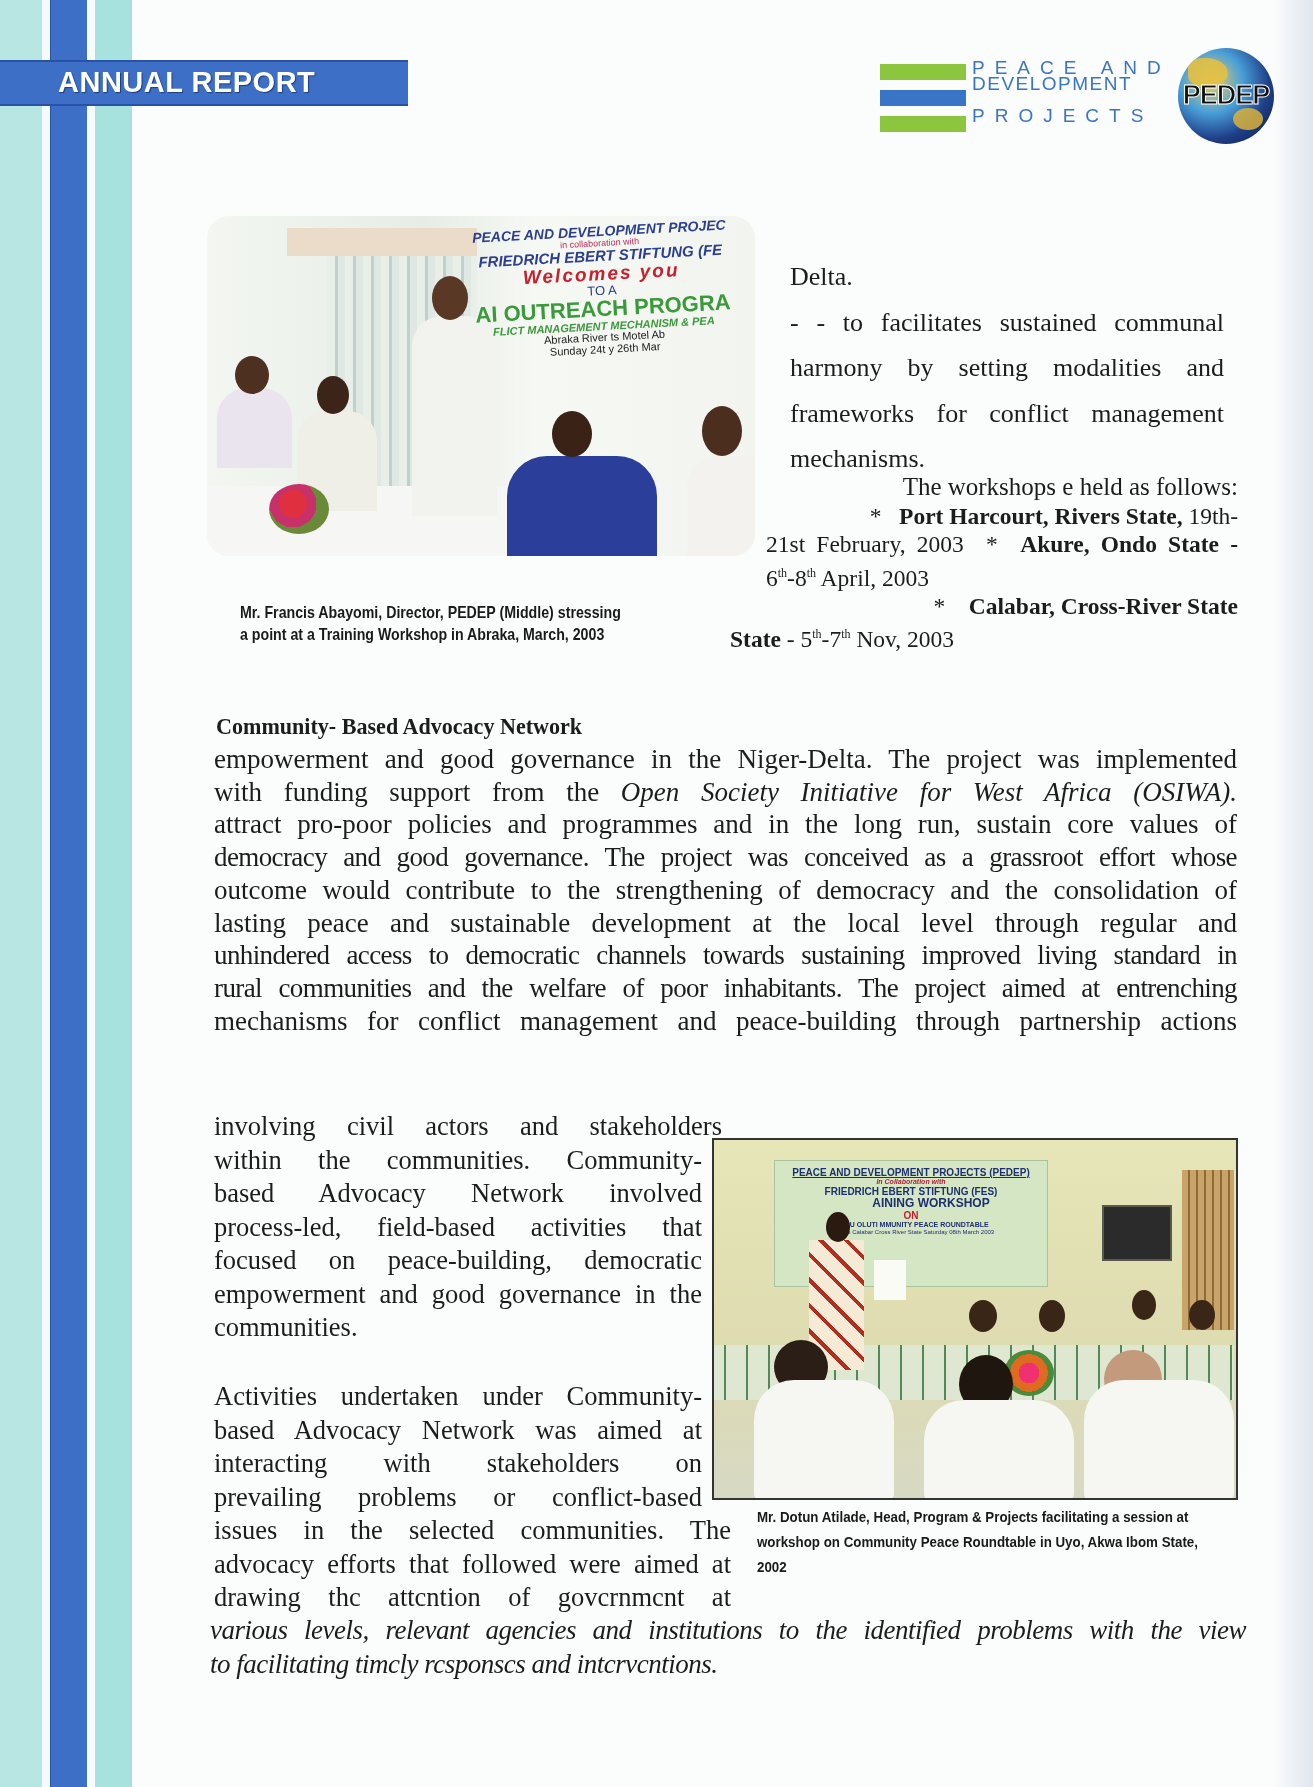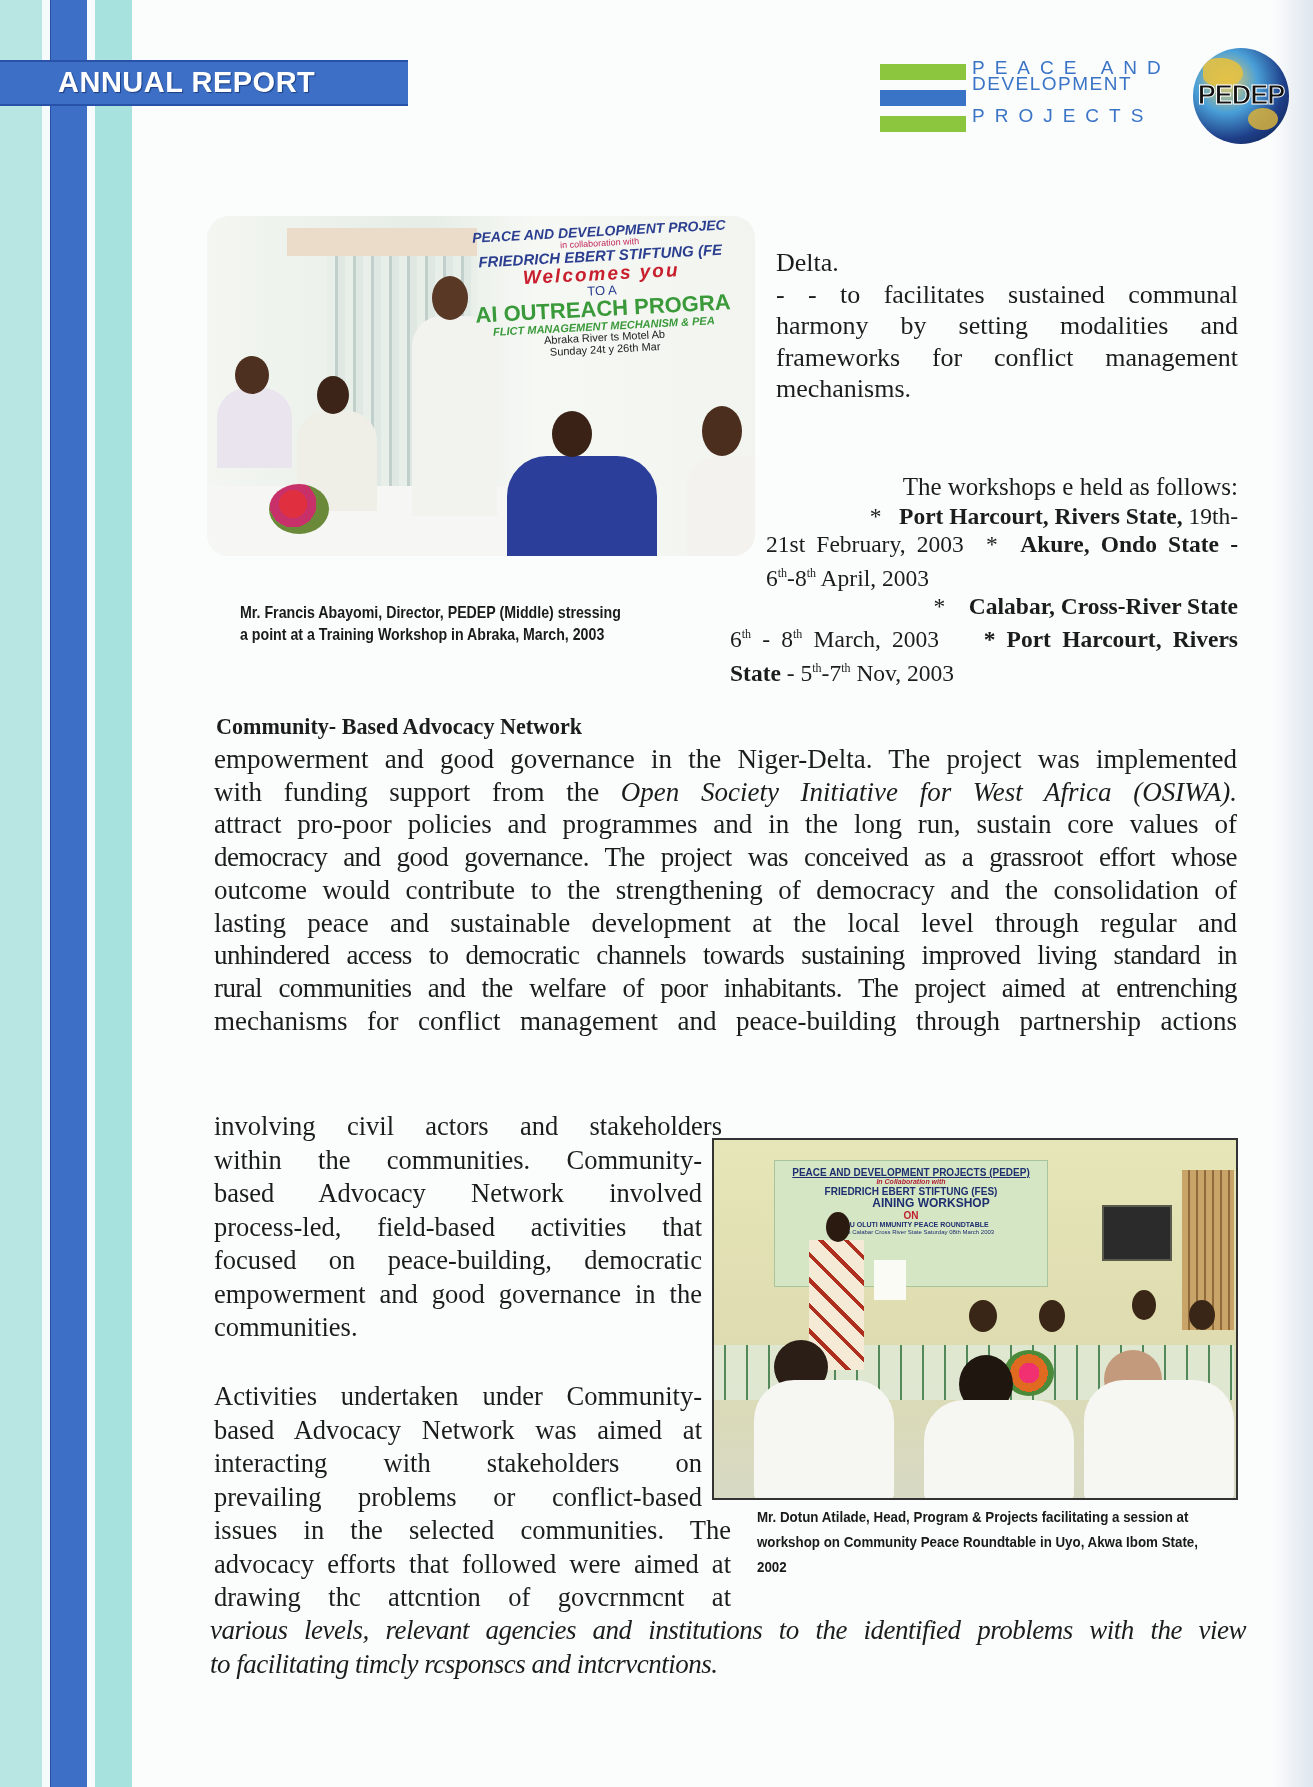--- a/index.html
+++ b/index.html
@@ -37,21 +37,21 @@
   .logo .bar.b { top: 38px; background: #3a74c6; }
   .logo .bar.g2 { top: 64px; background: #8cc63f; }
   .logo .txt {
     position: absolute; left: 92px; font-family: "Liberation Sans", "DejaVu Sans", sans-serif;
     color: #3a74c6; font-size: 19px; line-height: 20px;
   }
   .logo .t1 { top: 6px; letter-spacing: 10px; }
   .logo .t2 { top: 22px; letter-spacing: 1.5px; }
   .logo .t3 { top: 54px; letter-spacing: 10px; }
   .globe {
-    position: absolute; left: 313px; top: -4px; width: 96px; height: 96px; border-radius: 50%;
+    position: absolute; left: 298px; top: -4px; width: 96px; height: 96px; border-radius: 50%;
     background: radial-gradient(circle at 35% 35%, #f0d060 0%, #4aa0d8 35%, #1e3e88 65%, #0c1a3c 100%);
     overflow: hidden;
     text-decoration: underline;
   }
   .globe .land1 { position:absolute; left:10px; top:10px; width:40px; height:28px; background:#e2c044; border-radius: 40% 60% 50% 40%; opacity: .9;}
   .globe .land2 { position:absolute; left:55px; top:60px; width:30px; height:22px; background:#d8b23c; border-radius: 50%; opacity: .85;}
   .globe span {
     position: absolute; left: -6px; top: 32px; width: 108px; text-align: center;
     font-family: "Liberation Sans", "DejaVu Sans", sans-serif; font-weight: bold; font-size: 27px;
     color: #111; -webkit-text-stroke: 1px #fff; letter-spacing: -1px;
@@ -115,21 +115,21 @@
     background: repeating-linear-gradient(45deg, #f4ead6 0 8px, #b03020 8px 12px, #f4ead6 12px 18px); }
   .photo2 .paper { position:absolute; left: 160px; top: 120px; width: 32px; height: 40px; background:#fbfbf6; }
   .photo2 .seated { position:absolute; border-radius: 50%; background:#3a2616; }
   .photo2 .chair { position:absolute; background:#f6f6f2; border-radius: 40px 40px 6px 6px; }
   .photo2 .flowers2 { position:absolute; left: 290px; top: 210px; width: 50px; height: 46px; border-radius:50%;
     background: radial-gradient(circle at 50% 50%, #f03070 0 30%, #e06a20 30% 55%, #4a8a3a 55% 100%); }
 
   
   .txt-block { position: absolute; font-size: 26px; line-height: 31.5px; text-align: justify; }
   .right-col { left: 776px; top: 247px; width: 462px; }
-  .right-col p { margin: 0; }
+  .right-col p { margin: 14px; }
   .workshops { position: absolute; left: 730px; top: 473px; width: 508px; font-size: 23.5px; line-height: 28.5px; }
   .workshops .head { text-align: right; font-size: 25px; margin-bottom: 0; }
   .workshops .line { text-align: justify; text-align-last: justify; }
   .workshops .line.right { text-align: right; text-align-last: right; }
   .workshops .line.left { text-align: left; text-align-last: left; }
   .workshops b { font-weight: bold; }
   .workshops sup { font-size: 12px; }
   .caption {
     position: absolute; font-family: "Liberation Sans", "DejaVu Sans", sans-serif; font-weight: bold;
     color: #1a1a1a; transform: scaleX(0.86); transform-origin: left top;
@@ -228,21 +228,20 @@
   <p style="text-align-last:justify">frameworks for conflict management</p>
   <p style="text-align:left">mechanisms.</p>
 </div>
 
 <div class="workshops">
   <div class="head">The workshops e held as follows:</div>
   <div class="line right">*&nbsp;&nbsp; <b>Port Harcourt, Rivers State,</b> 19th-</div>
   <div class="line" style="padding-left:36px">21st February, 2003 &nbsp;* &nbsp;<b>Akure, Ondo State -</b></div>
   <div class="line left" style="padding-left:36px">6<sup>th</sup>-8<sup>th</sup> April, 2003</div>
   <div class="line right">*&nbsp;&nbsp;&nbsp; <b>Calabar, Cross-River State</b></div>
-  <div class="line">6<sup>th</sup> - 8<sup>th</sup> March, 2003 &nbsp;&nbsp; <b>* Port Harcourt, Rivers</b></div>
   <div class="line left"><b>State</b> - 5<sup>th</sup>-7<sup>th</sup> Nov, 2003</div>
 </div>
 
 <div class="section-title">Community- Based Advocacy Network</div>
 
 <div class="main-para">
   <span class="ln">empowerment and good governance in the Niger-Delta. The project was implemented</span>
   <span class="ln"><span>with   funding support from the</span> <i>Open Society Initiative for West Africa (OSIWA).</i></span>
   <span class="ln">attract pro-poor policies and programmes and in the long run, sustain core values of</span>
   <span class="ln cond">democracy and good governance. The project was conceived as a grassroot effort whose</span>

